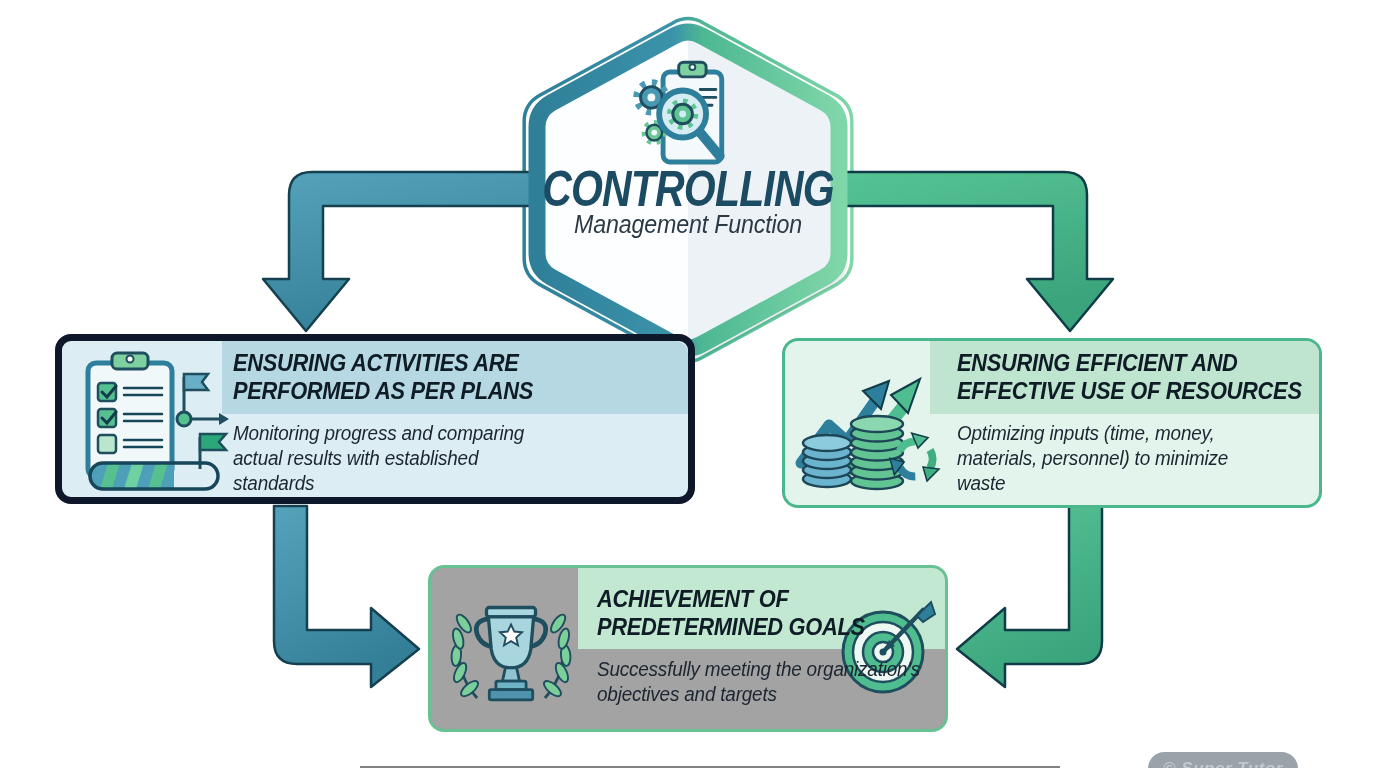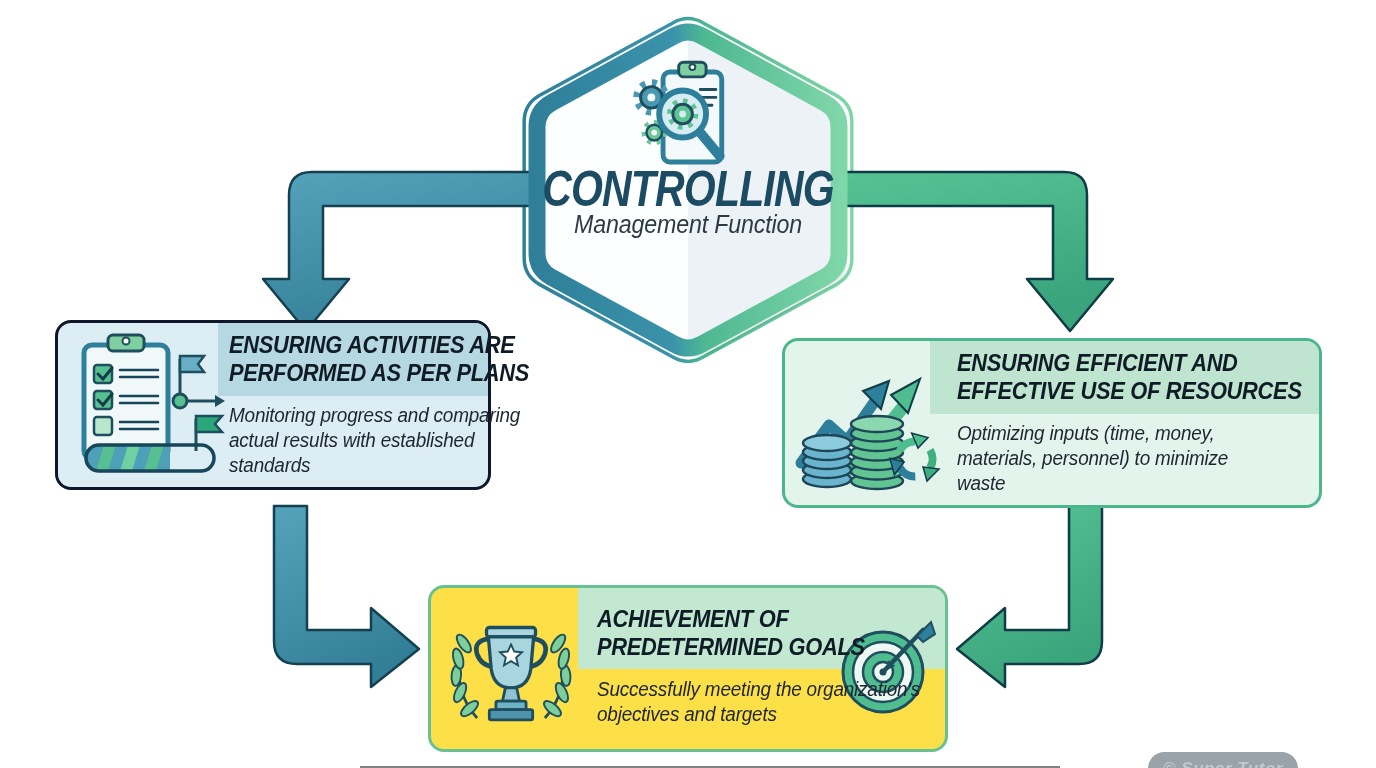--- a/index.html
+++ b/index.html
@@ -12,25 +12,25 @@
   .box{position:absolute;border-radius:16px;box-sizing:border-box;}
   .box .band{position:absolute;top:0;right:0;border-top-right-radius:13px;}
   .box .icon-wrap{position:absolute;}
   .box-title{position:absolute;font-weight:700;font-size:23px;line-height:28px;
              color:#0f1c26;letter-spacing:-0.3px;transform:scaleX(0.95);transform-origin:left top;
              white-space:nowrap;}
   .box-title span{display:block;}
   .box-body{position:absolute;font-size:19.5px;line-height:25px;color:#1c2530;
             letter-spacing:-0.2px;transform:scaleX(0.97);transform-origin:left top;}
 
-  #box-left{left:55px;top:320px;width:436px;height:170px;background:#dceef3;border:3px solid #0f172a;}
+  #box-left{left:55px;top:334px;width:640px;height:170px;background:#dceef3;border:7px solid #0f172a;}
   #box-left .band{left:160px;height:73px;background:#b6d8e2;}
   #box-right{left:782px;top:338px;width:540px;height:170px;background:#e3f4ec;border:3px solid #49b68b;}
   #box-right .band{left:145px;height:73px;background:#bfe5d0;}
-  #box-bottom{left:428px;top:565px;width:520px;height:167px;background:#fde047;border:3px solid #68c193;margin-top:20px;}
+  #box-bottom{left:428px;top:565px;width:520px;height:167px;background:#a3a3a3;border:3px solid #68c193;}
   #box-bottom .band{left:147px;height:81px;background:#c3e8d2;}
 
   
   #hex-title{position:absolute;left:488px;top:160px;width:400px;text-align:center;
              font-size:50px;font-weight:700;color:#1c4c63;letter-spacing:-1px;
              transform:scaleX(0.82);transform-origin:center top;white-space:nowrap;}
   #hex-subtitle{position:absolute;left:488px;top:210px;width:400px;text-align:center;
              font-size:25px;font-weight:400;color:#2c3a45;letter-spacing:-0.2px;
              transform:scaleX(0.93);transform-origin:center top;white-space:nowrap;}
   #hex-icon{position:absolute;left:622px;top:60px;}

